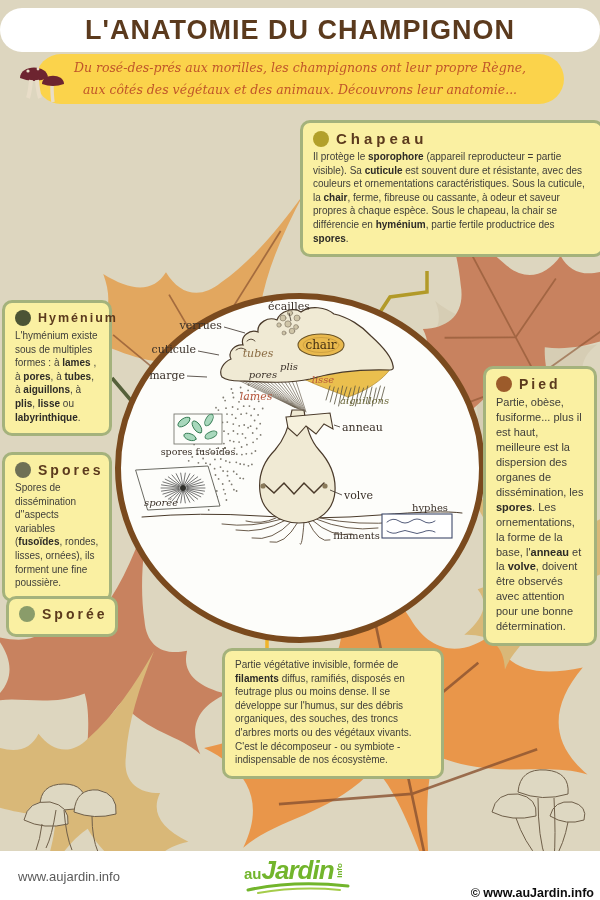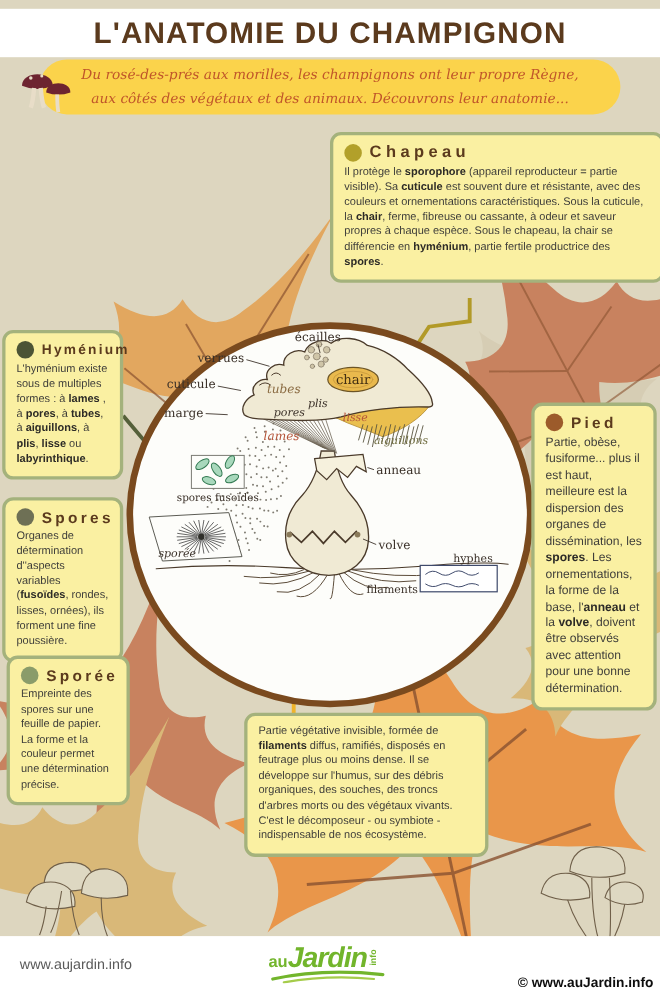--- a/index.html
+++ b/index.html
@@ -4,21 +4,21 @@
 <style>
   html,body{margin:0;padding:0;}
   body{width:600px;height:900px;position:relative;overflow:hidden;
        background:#ddd6bf;font-family:"Liberation Sans",sans-serif;}
   svg text{font-family:"DejaVu Serif",serif;}
 
   .layer{position:absolute;left:0;top:0;}
 
   
   .title-strip{position:absolute;left:0;top:8px;width:600px;height:44px;background:#ffffff;
-     display:flex;align-items:center;justify-content:center;z-index:3;}
+     display:flex;align-items:center;justify-content:center;z-index:3;border-radius:22px;}
   .title-strip h1{margin:0;font-size:27px;font-weight:800;letter-spacing:1px;color:#5b3a1d;}
 
   .banner{position:absolute;left:36px;top:54px;width:528px;height:50px;background:#fbd34b;
      border-radius:25px;z-index:3;display:flex;align-items:center;justify-content:flex-start;
      padding:4px 30px;box-sizing:border-box;}
   .banner p{margin:0;text-align:center;font-family:"DejaVu Serif",serif;font-style:italic;
      font-size:12.5px;line-height:1.8;color:#c0562a;}
   .banner-shrooms{position:absolute;left:16px;top:56px;z-index:4;}
 
   
@@ -453,29 +453,28 @@
     <span class="t" style="font-size:12.5px;letter-spacing:2px;">Hyménium</span>
   </div>
   <div class="note-body"><span>L'hyménium existe sous de multiples formes : à </span><span class="b">lames</span><span> , à </span><span class="b">pores</span><span>, à </span><span class="b">tubes</span><span>, à </span><span class="b">aiguillons</span><span>, à </span><span class="b">plis</span><span>, </span><span class="b">lisse</span><span> ou </span><span class="b">labyrinthique</span><span>.</span></div>
 </div>
 
 <div class="note" id="box-spores">
   <div class="note-title">
     <span class="bullet" style="background: rgb(110, 112, 85);"></span>
     <span class="t">Spores</span>
   </div>
-  <div class="note-body"><span>Organes de détermination d''aspects variables (</span><span class="b">fusoïdes</span><span>, rondes, lisses, ornées), ils forment une fine poussière.</span></div>
+  <div class="note-body"><span>Spores de dissémination d''aspects variables (</span><span class="b">fusoïdes</span><span>, rondes, lisses, ornées), ils forment une fine poussière.</span></div>
 </div>
 
 <div class="note" id="box-sporee">
   <div class="note-title">
     <span class="bullet" style="background: rgb(138, 156, 106);"></span>
     <span class="t">Sporée</span>
   </div>
-  <div class="note-body"><span>Empreinte des spores sur une feuille de papier. La forme et la couleur permet une détermination précise.</span></div>
 </div>
 
 <div class="note" id="box-pied">
   <div class="note-title">
     <span class="bullet" style="background: rgb(156, 91, 43);"></span>
     <span class="t">Pied</span>
   </div>
   <div class="note-body"><span>Partie, obèse, fusiforme... plus il est haut, meilleure est la dispersion des organes de dissémination, les </span><span class="b">spores</span><span>. Les ornementations, la forme de la base, l'</span><span class="b">anneau</span><span> et la </span><span class="b">volve</span><span>, doivent être observés avec attention pour une bonne détermination.</span></div>
 </div>
 

